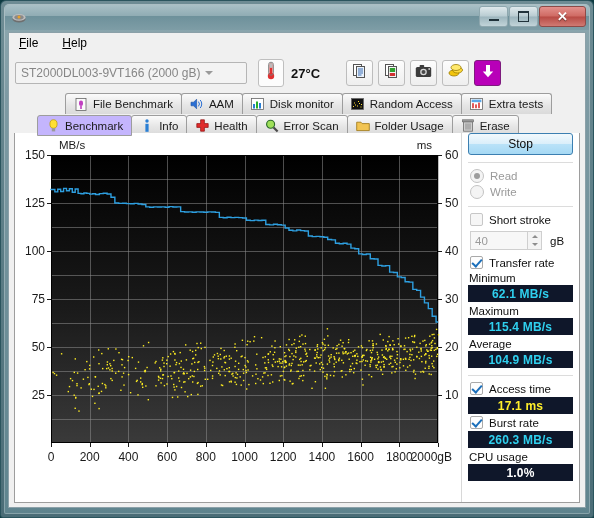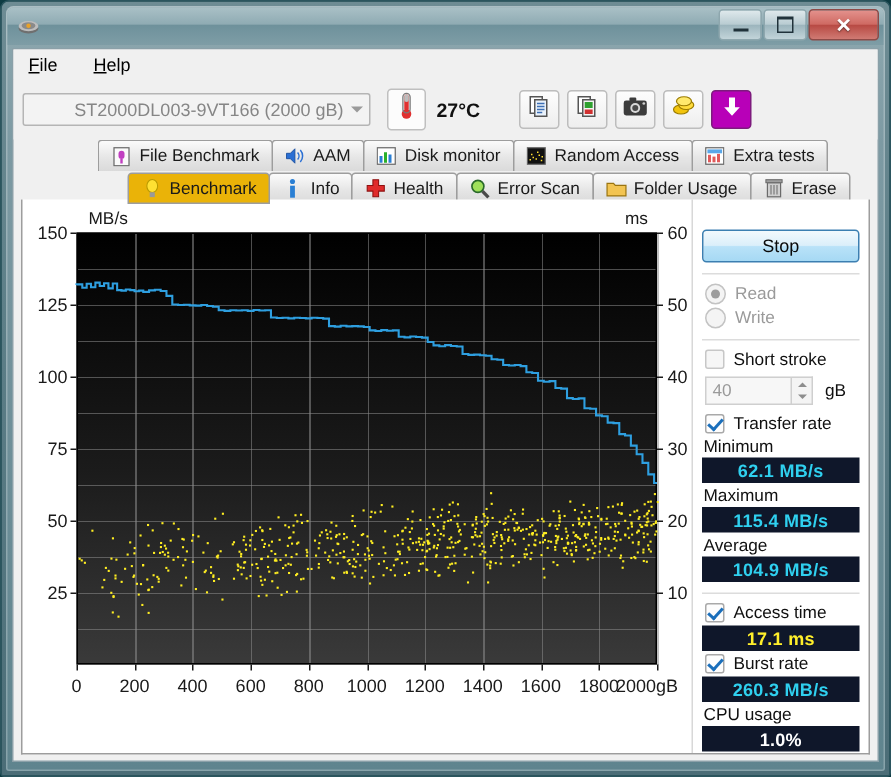--- a/index.html
+++ b/index.html
@@ -79,21 +79,21 @@
   .menu-item .ul { text-decoration: underline; }
 
   
   #toolbar {
     height: 40px; display:flex; align-items:center; padding: 0 6px;
     background: #f0f0f0;
   }
   #drive-select {
     width: 232px; height: 22px; box-sizing:border-box;
     border: 1px solid #b5b5b5; background:#f3f3f3;
-    display:flex; align-items:center; justify-content:flex-end;
+    display:flex; align-items:center; justify-content:flex-start;
     font-size: 12px; color: #868686; padding-left: 5px;
     border-radius: 2px;
   }
   #drive-arrow {
     width: 17px; height: 20px; display:flex; align-items:center; justify-content:center;
   }
   .caret-down {
     width:0;height:0;border-left:4px solid transparent;border-right:4px solid transparent;
     border-top:4px solid #9a9a9a;
   }
@@ -123,41 +123,40 @@
   .tab {
     height: 21px; box-sizing:border-box;
     border:1px solid #9d9d9d; border-bottom:none;
     background: linear-gradient(to bottom,#fbfbfb 0%,#e6e6e6 55%,#dadada 100%);
     display:flex; align-items:center; gap: 5px; padding: 0 8px;
     font-size: 11.5px; color:#1a1a1a; border-radius: 3px 3px 0 0;
     margin-right: -1px;
   }
   .tabrow.row2 .tab { border-bottom: 1px solid #9d9d9d; }
   .tab.active {
-    background: #eab308; border-bottom: 1px solid #fff; position: relative; z-index: 3;
+    background: #c4b5fd; border-bottom: 1px solid #fff; position: relative; z-index: 3;
     font-weight: normal;
-    margin-left: 48px;
   }
   .tab-ico { width: 14px; height: 14px; display:flex;align-items:center;justify-content:center; flex:0 0 auto;}
 
   
   #panel {
     position:absolute; left:5px; right:5px; top:100px; bottom:4px;
     background:#fff; border:1px solid #9d9d9d; border-top:none;
   }
 
   
   #chart-wrap { position:absolute; left:0; top:0; width: 452px; height: 100%; }
   #chart-svg { position:absolute; left:0; top:0; }
 
   
   #side {
     position:absolute; right:0; top:0; width: 118px; height: 100%;
     border-left: 1px solid #d8d8d8;
-    padding: 20px 6px 0 6px; box-sizing:border-box;
+    padding: 0 6px 0 6px; box-sizing:border-box;
     font-size: 11.5px; color:#101010;
   }
   #stop-btn {
     width:100%; height: 22px; box-sizing:border-box;
     border:1px solid #3c7fb1; border-radius:3px;
     background: linear-gradient(to bottom,#f2f9fd 0%,#dbeffa 48%,#b9e2f8 52%,#a6d9f4 100%);
     display:flex;align-items:center;justify-content:center;
     font-size:12px; color:#0a0a0a;
   }
   .divider { height:1px; background:#dcdcdc; margin: 7px 0 6px 0; }

